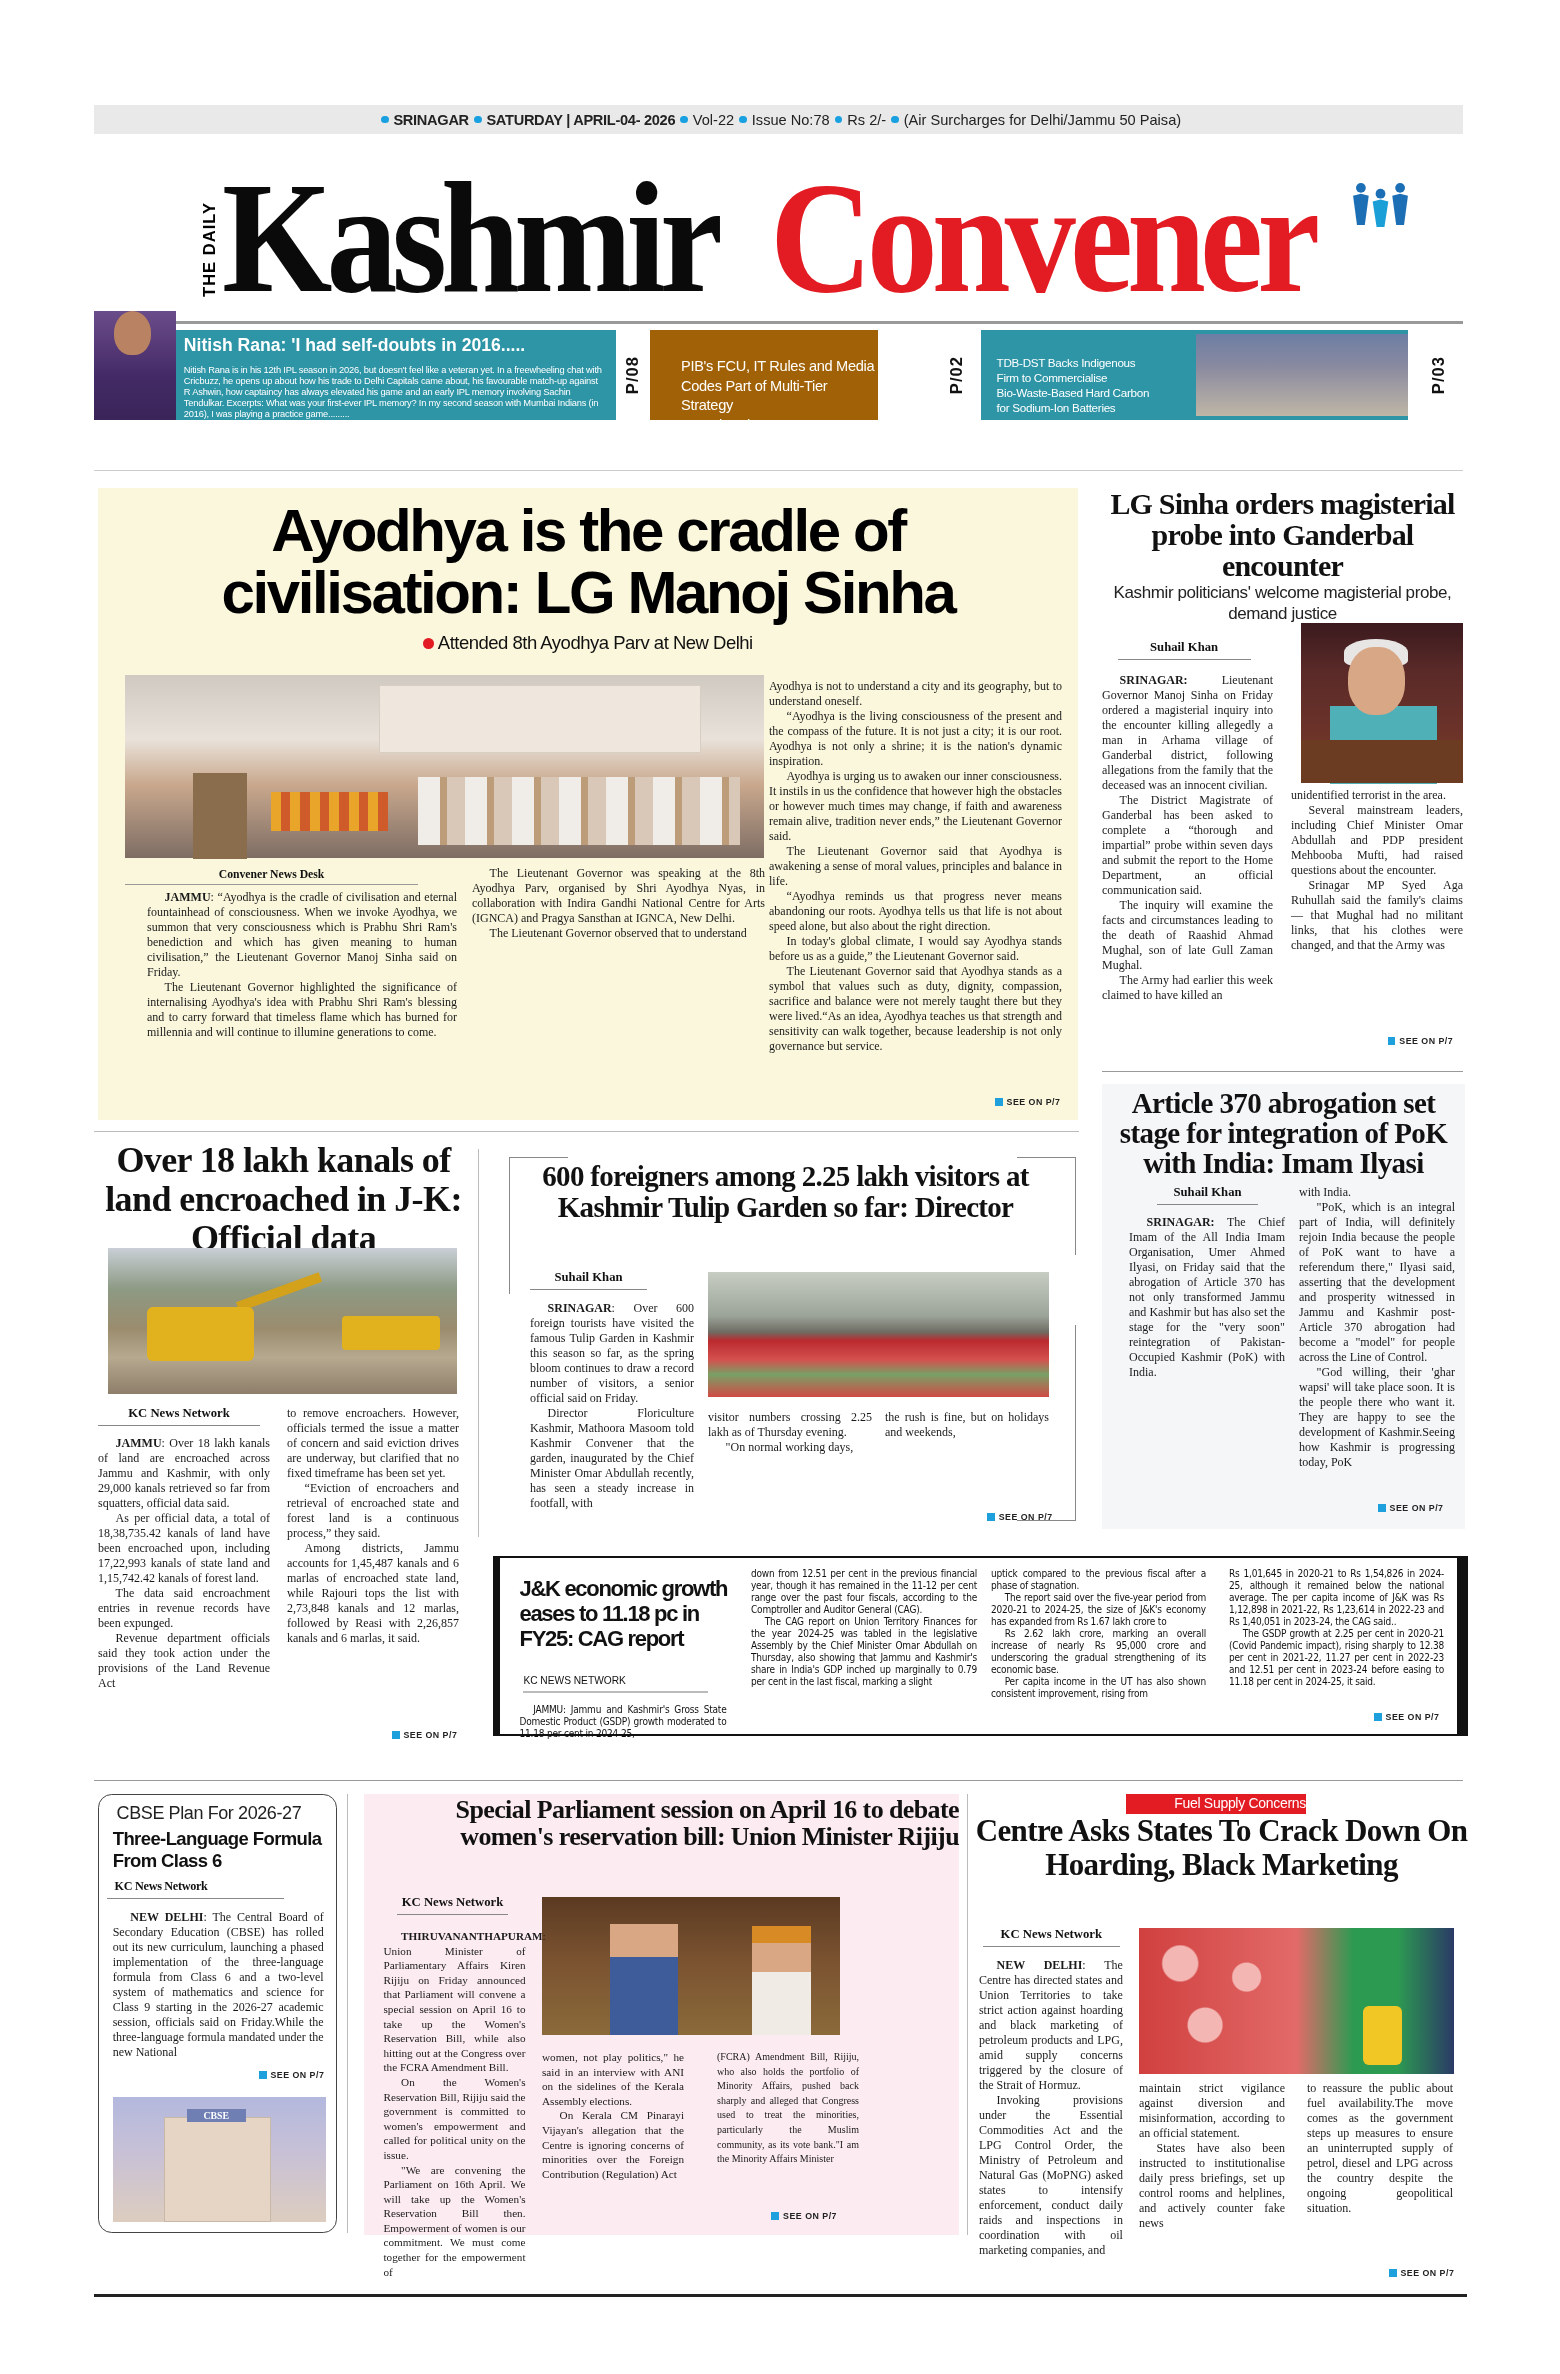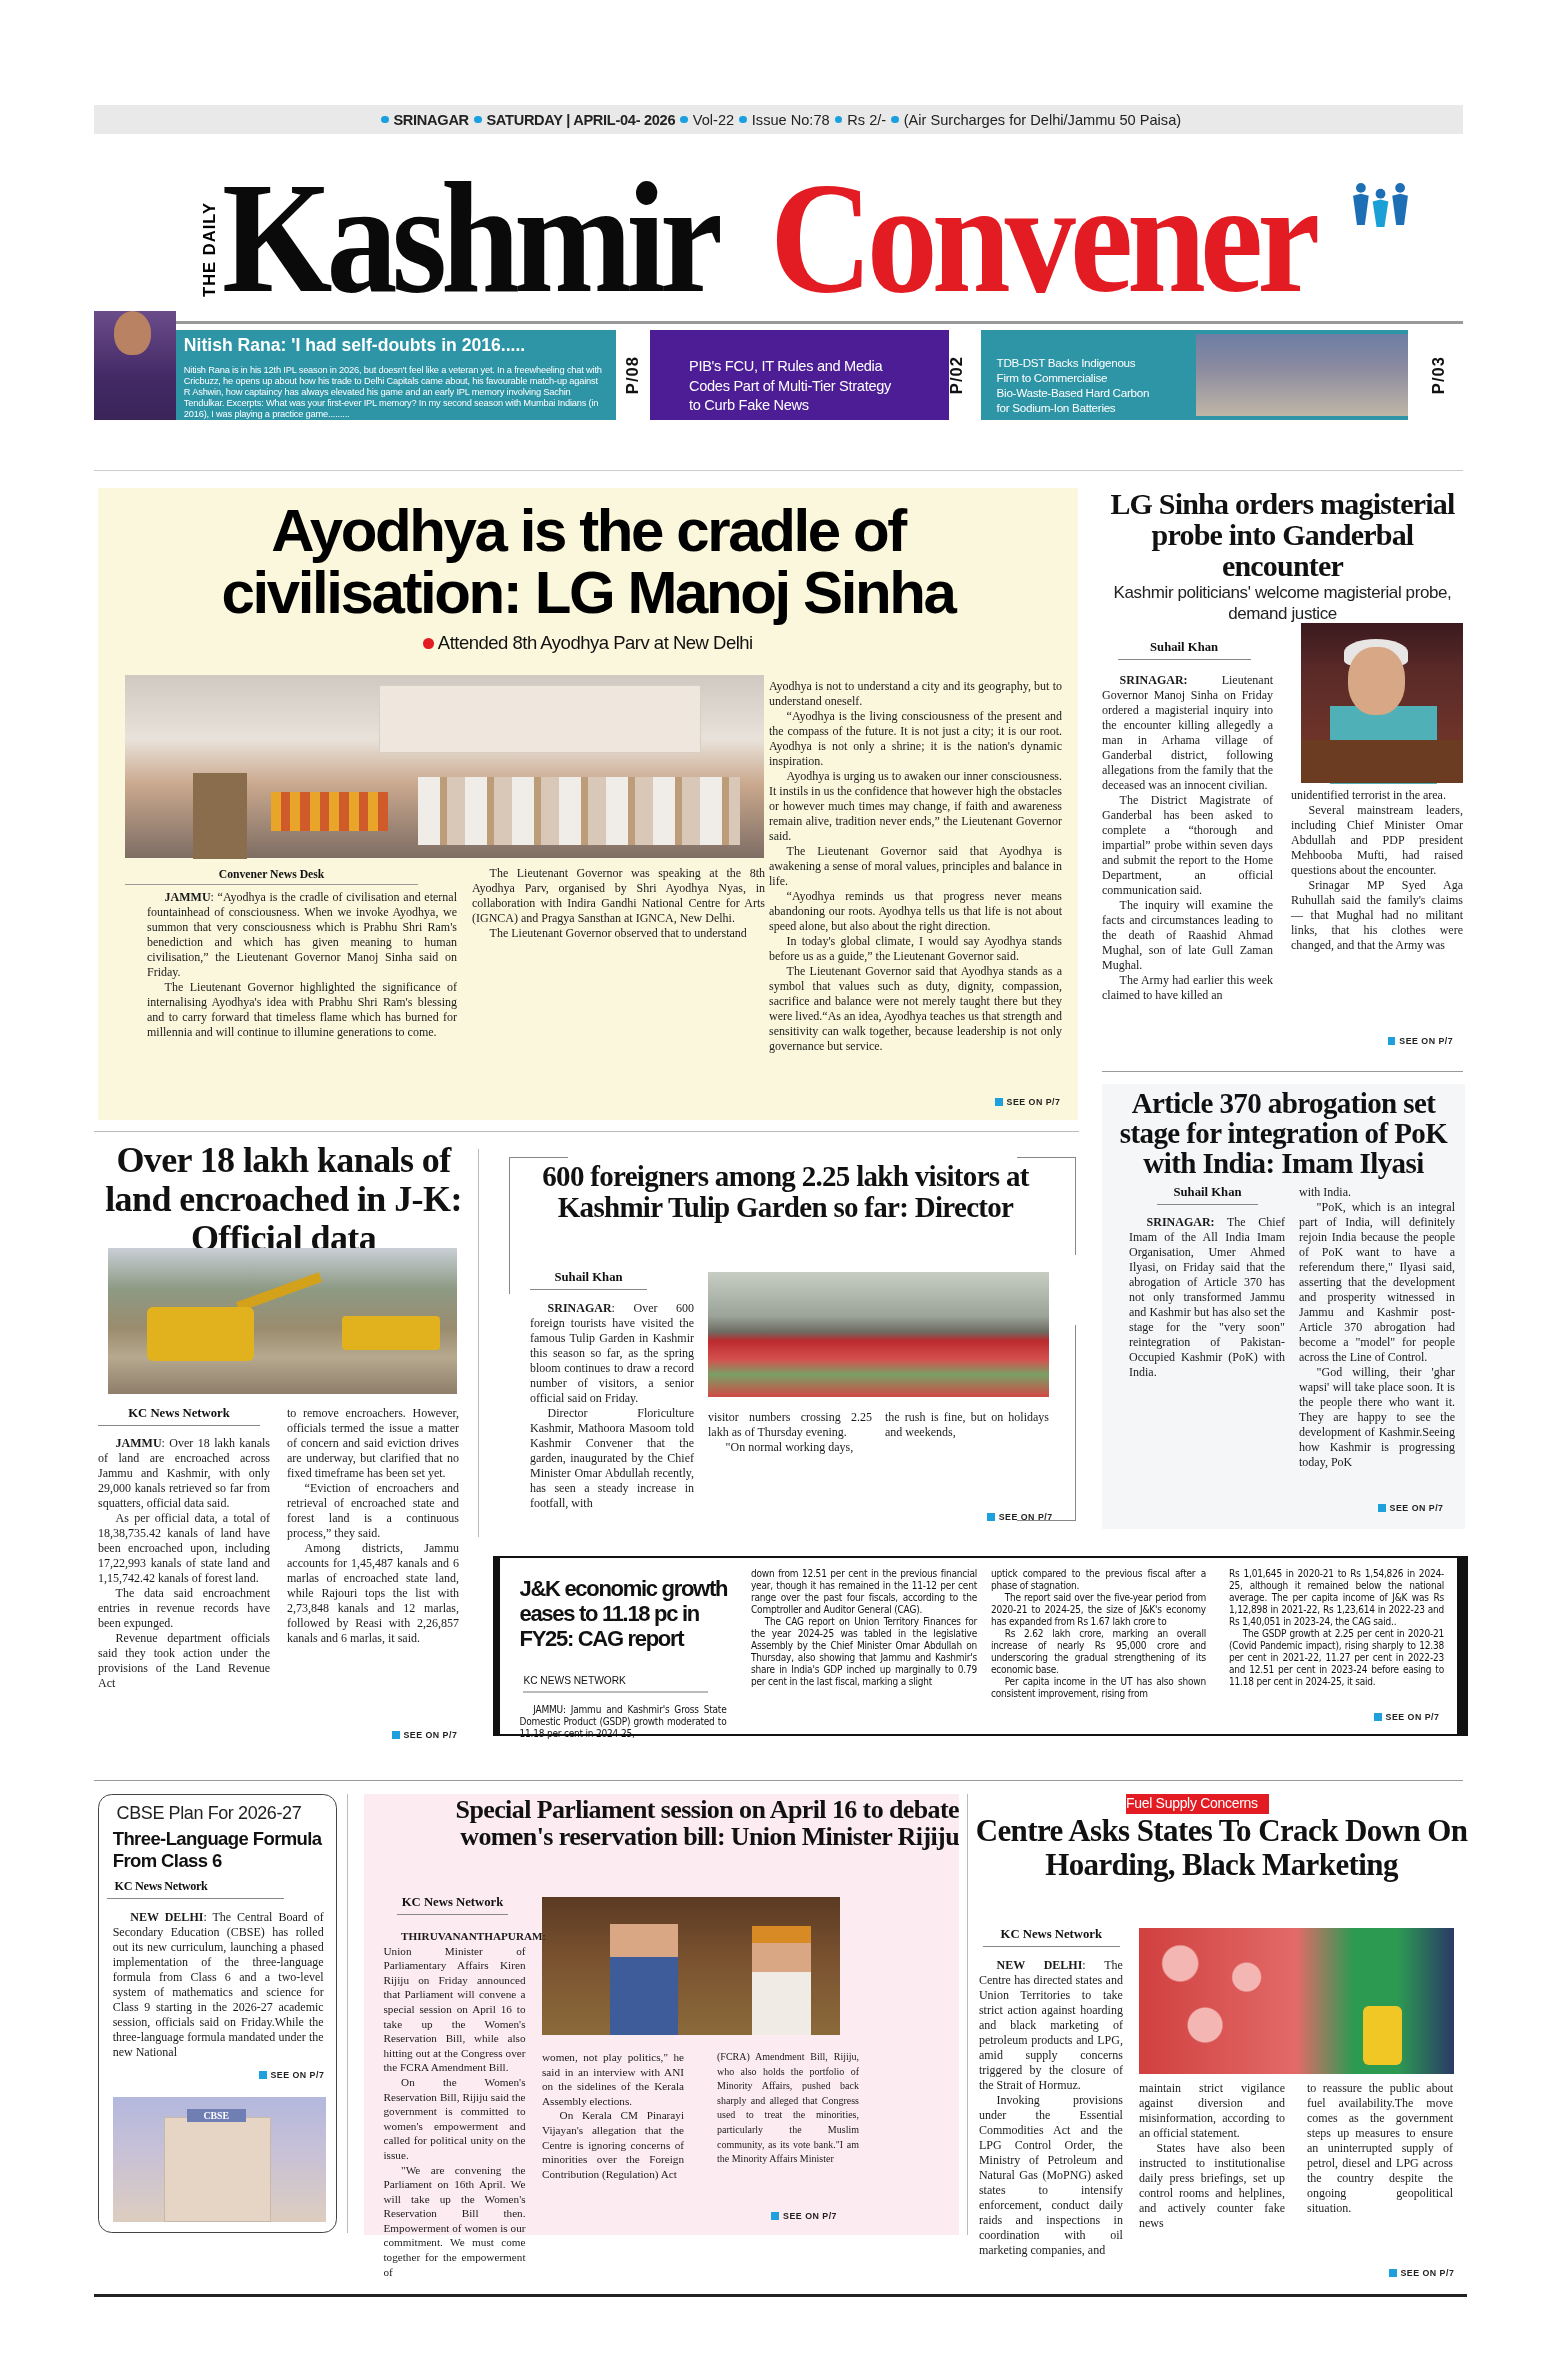--- a/index.html
+++ b/index.html
@@ -25,21 +25,21 @@
 
 .teaser{position:absolute;top:330px;height:90px}
 #t1{left:94px;width:522px;background:#2d95a6;color:#fff;display:flex}
 #t1 .ph{width:82px;height:109px;margin-top:-19.5px;background:linear-gradient(180deg,#6b4c8a 0,#432a66 60%,#3a2458 100%);position:relative}
 #t1 .ph .face{position:absolute;left:19.5px;top:0;width:37px;height:44px;border-radius:50% 50% 45% 45%;background:#b98262}
 #t1 .txt{padding:5.9px 9.8px 0 7.8px;flex:1}
 #t1 h3{font-family:"Liberation Sans",sans-serif;font-weight:bold;font-size:17.6px;line-height:19.5px;margin-bottom:10px}
 #t1 p{font-family:"Liberation Sans",sans-serif;font-size:9.3px;line-height:11px;letter-spacing:-0.2px}
 .pg{position:absolute;top:330px;width:29px;height:90px;display:flex;align-items:center;justify-content:center}
 .pg span{writing-mode:vertical-rl;transform:rotate(180deg);font-family:"Liberation Sans",sans-serif;font-weight:bold;font-size:16.6px;color:#111;letter-spacing:1px}
-#t2{left:650px;width:299px;background:#4c1d95;color:#fff;padding:27px 0 0 39px;font-family:"Liberation Sans",sans-serif;font-size:14.6px;line-height:19.5px;letter-spacing:-0.3px}
+#t2{left:650px;width:228px;background:#a16207;color:#fff;padding:27px 0 0 31px;font-family:"Liberation Sans",sans-serif;font-size:14.6px;line-height:19.5px;letter-spacing:-0.3px}
 #t3{left:981px;width:427px;background:#2d95a6;color:#fff;display:flex}
 #t3 .txt{padding:25px 0 0 15.6px;width:215px;font-family:"Liberation Sans",sans-serif;font-size:11.7px;line-height:15px;letter-spacing:-0.3px}
 #t3 .ph{margin:3.9px 0 0 2px;width:215px;height:82px;background:linear-gradient(180deg,#6d7ea4 0,#8a8aa0 40%,#bfb6a6 100%)}
 #rule-teaser{left:94px;top:470px;width:1369px;height:1px;background:#ccc}
 
 
 #lead{left:98px;top:488px;width:980px;height:632px;background:#fbf7dc}
 #lead h1{position:absolute;left:0;top:11.7px;width:980px;text-align:center;font-family:"Liberation Sans",sans-serif;font-weight:bold;font-size:60px;line-height:62px;letter-spacing:-2.4px;color:#000}
 #lead .kicker{position:absolute;left:0;top:144px;width:980px;text-align:center;font-family:"Liberation Sans",sans-serif;font-size:18.5px;letter-spacing:-0.5px;color:#111}
 #lead .kicker i{display:inline-block;width:10.7px;height:10.7px;background:#e31b23;border-radius:50%;margin-right:3.9px}
@@ -143,21 +143,21 @@
 #par-photo .man1{position:absolute;left:68px;top:27px;width:68px;height:111px;background:linear-gradient(180deg,#d9a784 0 30%,#3e5c9a 30%)}
 #par-photo .man2{position:absolute;left:210px;top:29px;width:59px;height:109px;background:linear-gradient(180deg,#d88a24 0 16%,#d9a784 16% 42%,#f0ece5 42%)}
 #par-c1{position:absolute;left:19.5px;top:135px;width:142px;font-size:11.2px;line-height:14.6px}
 #par-c2{position:absolute;left:178px;top:256px;width:142px;font-size:11.2px;line-height:14.6px}
 #par-c3{position:absolute;left:353px;top:256px;width:142px;font-size:10px;line-height:14.6px}
 #par-see{position:absolute;right:122px;top:417px}
 #vrule3{left:967px;top:1794px;width:1px;height:441px;background:#bbb}
 
 
 #fuel{left:975px;top:1794px;width:493px;height:488px}
-#fuel .tag{position:absolute;left:151px;top:0;width:143px;height:19.5px;background:#e31b23;color:#fff;font-family:"Liberation Sans",sans-serif;font-size:14px;text-align:left;line-height:19.5px;letter-spacing:-0.3px}
+#fuel .tag{position:absolute;left:151px;top:0;width:180px;height:19.5px;background:#e31b23;color:#fff;font-family:"Liberation Sans",sans-serif;font-size:14px;text-align:right;line-height:19.5px;letter-spacing:-0.3px}
 #fuel h2{position:absolute;left:0;top:19.5px;width:493px;text-align:center;font-family:"Liberation Serif",serif;font-weight:bold;font-size:31px;line-height:34px;letter-spacing:-0.6px}
 #fuel-by{position:absolute;left:7.8px;top:133px;width:137px}
 #fuel-photo{position:absolute;left:164px;top:134px;width:315px;height:146px;background:linear-gradient(90deg,#d0403f 0,#e26a68 50%,#2d9a52 68%,#2d9a52 82%,#2a3a66 100%)}
 #fuel-photo .rings{position:absolute;left:7.8px;top:7.8px;width:166px;height:137px;background:radial-gradient(circle at 20% 20%,#f3b6b3 0 10%,transparent 11%),radial-gradient(circle at 60% 30%,#f3b6b3 0 10%,transparent 11%),radial-gradient(circle at 35% 65%,#f3b6b3 0 12%,transparent 13%)}
 #fuel-photo .nozzle{position:absolute;left:224px;top:78px;width:39px;height:59px;background:#f1c726;border-radius:5.9px}
 #fuel-c1{position:absolute;left:3.9px;top:164px;width:144px}
 #fuel-c2{position:absolute;left:164px;top:287px;width:146px}
 #fuel-c3{position:absolute;left:332px;top:287px;width:146px}
 #fuel-see{position:absolute;right:13.7px;top:474px}
 

